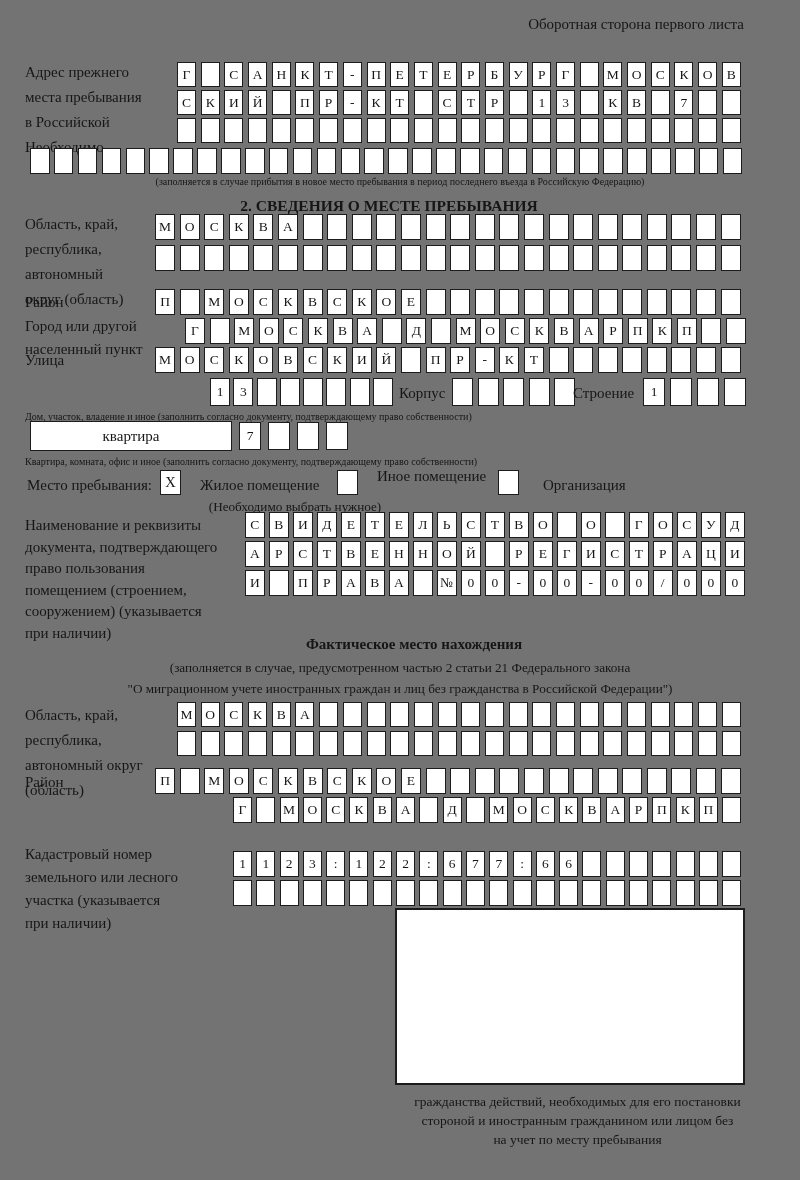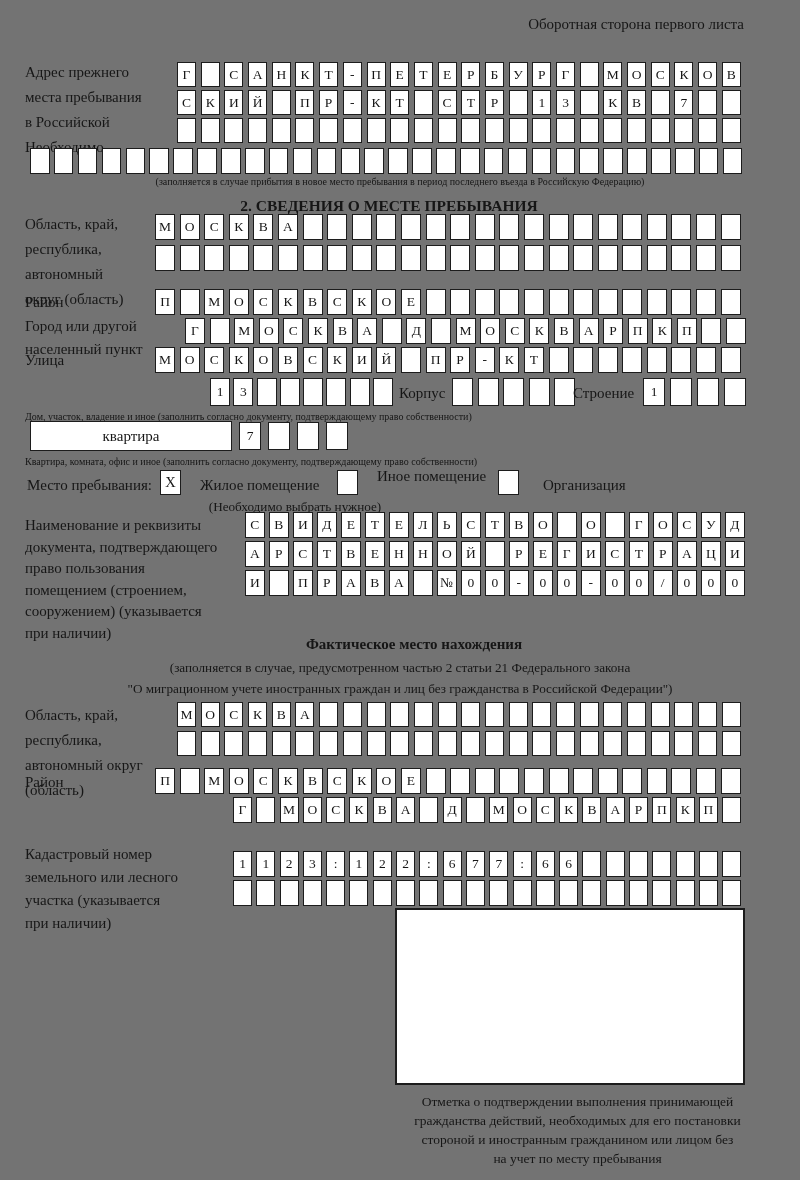--- a/index.html
+++ b/index.html
@@ -605,19 +605,18 @@
       <span class="cell"></span>
       <span class="cell"></span>
       <span class="cell"></span>
       <span class="cell"></span>
       <span class="cell"></span>
       <span class="cell"></span>
     </div>
 
   <div class="bigbox" style="left:395px;top:908px;width:350px;height:177px;"></div>
   <div class="abs stamp-note" style="left:380px;top:1092px;width:395px;">
-    <div>Отметка о подтверждении выполнения принимающей</div>
     <div>гражданства действий, необходимых для его постановки</div>
     <div>стороной и иностранным гражданином или лицом без</div>
     <div>на учет по месту пребывания</div>
   </div>
 
 </div>
 
 </body></html>

